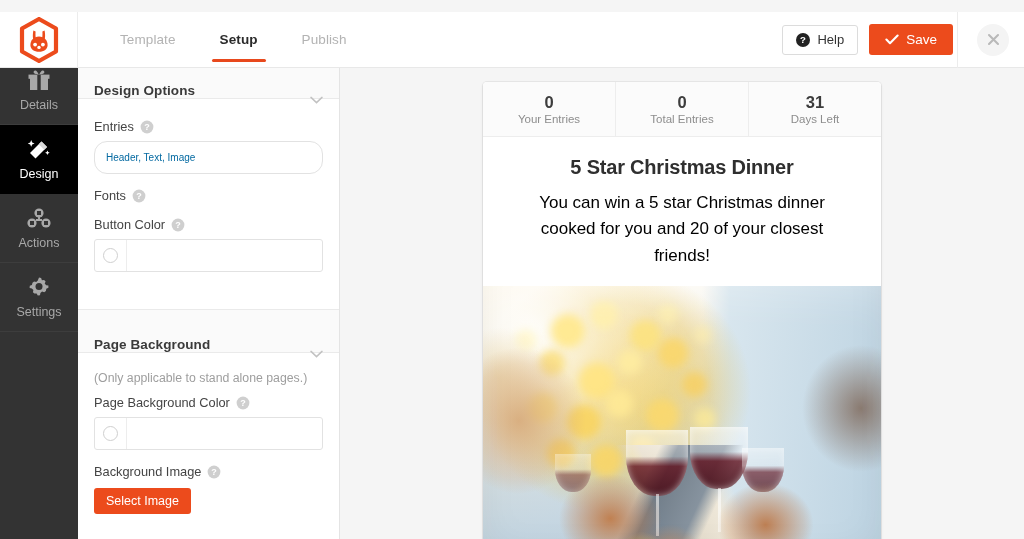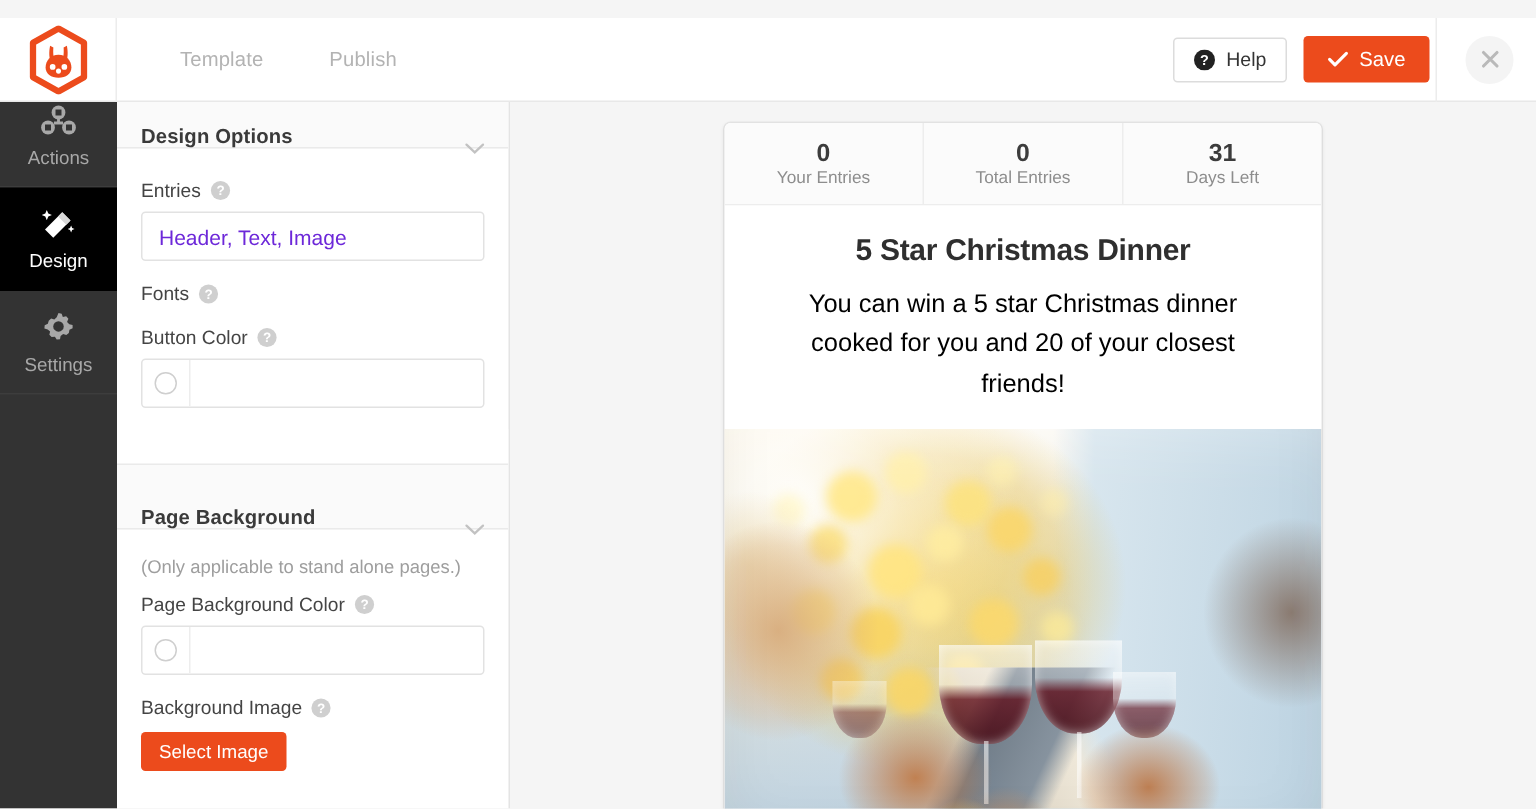--- a/index.html
+++ b/index.html
@@ -87,23 +87,23 @@
   .sec-body { padding:16px 16px 14px 16px; }
   .gap-block { height:24px; background:#fff; border-bottom:1px solid #eaeaea; }
 
   .field-label {
     display:flex; align-items:center; gap:6px;
     font-size:12.8px; color:#444; margin-bottom:7px; margin-top:4px;
   }
   .help-dot { width:14px; height:14px; display:block; }
 
   .input-box {
-    height:33px; border:1px solid #e2e2e2; border-radius:3px; background:#fff;
+    height:33px; border:1px solid #e2e2e2; border-radius:13px; background:#fff;
     display:flex; align-items:center; padding:0 11px;
-    font-size:14px; color:#6d28d9; cursor:text;
+    font-size:10px; color:#0369a1; cursor:text;
   }
   .color-row {
     height:33px; border:1px solid #e2e2e2; border-radius:3px; background:#fff;
     display:flex; align-items:stretch; overflow:hidden;
   }
   .swatch-cell {
     width:32px; display:flex; align-items:center; justify-content:center;
     border-right:1px solid #ededed; cursor:pointer;
   }
   .swatch { width:15px; height:15px; border-radius:50%; border:1px solid #cfcfcf; background:#fff; }
@@ -198,20 +198,21 @@
           <path d="M21 19.5 C26.2 19.5 29.6 23.4 29.6 28 C29.6 32.2 26 34.8 21 34.8 C16 34.8 12.4 32.2 12.4 28 C12.4 23.4 15.8 19.5 21 19.5 Z" fill="#ec4b1c"></path>
           <circle cx="17.1" cy="27.6" r="1.9" fill="#ffffff"></circle>
           <circle cx="24.9" cy="27.6" r="1.9" fill="#ffffff"></circle>
           <circle cx="21" cy="30.4" r="1.7" fill="#ffffff"></circle>
         </svg>
       </span>
     </div>
 
     <div class="tabs">
       <div class="tab">Template</div>
+      <div class="tab active">Setup</div>
       <div class="tab">Publish</div>
     </div>
 
     <div class="top-right">
       <button class="btn-help">
         <span>
           <svg class="icon-q" viewBox="0 0 14 14">
             <circle cx="7" cy="7" r="7" fill="#222"></circle>
             <text x="7" y="10.4" text-anchor="middle" font-size="9.6" font-family="Liberation Sans, sans-serif" font-weight="bold" fill="#fff">?</text>
           </svg>
@@ -235,46 +236,58 @@
           <svg class="icon-x" viewBox="0 0 13 13">
             <path d="M2 2 L11 11 M11 2 L2 11" stroke="#b9b9b9" stroke-width="2.1" stroke-linecap="round"></path>
           </svg>
         </span>
       </div>
     </div>
   </div>
 
   <div class="leftnav">
 
+    <div class="nav-item">
+      <span>
+        <svg class="nav-ico" viewBox="0 0 26 24">
+          <path d="M4 10 H22 V22 H4 Z" fill="#a8a8a8"></path>
+          <rect x="2.5" y="6.6" width="21" height="4.2" fill="#a8a8a8"></rect>
+          <rect x="11.3" y="6.6" width="3.4" height="15.4" fill="#333"></rect>
+          <path d="M12.6 6.4 C12.6 6.4 9.4 6.6 8.1 5.3 C6.9 4.1 8 2.1 9.6 2.5 C11.2 2.9 12.6 6.4 12.6 6.4 Z" fill="#a8a8a8"></path>
+          <path d="M13.4 6.4 C13.4 6.4 16.6 6.6 17.9 5.3 C19.1 4.1 18 2.1 16.4 2.5 C14.8 2.9 13.4 6.4 13.4 6.4 Z" fill="#a8a8a8"></path>
+        </svg>
+      </span>
+      <span>Details</span>
+    </div>
+
+    <div class="nav-item active">
+      <span>
+        <svg class="nav-ico" viewBox="0 0 26 24">
+          <path d="M15.5 4.5 L21 10 L9.5 21.5 L4 16 Z" fill="#fff"></path>
+          <path d="M15.5 4.5 L21 10 L18.2 12.8 L12.7 7.3 Z" fill="#d9d9d9"></path>
+          <path d="M5.2 3 L6.2 5.4 L8.6 6.4 L6.2 7.4 L5.2 9.8 L4.2 7.4 L1.8 6.4 L4.2 5.4 Z" fill="#fff"></path>
+          <path d="M21.4 13.4 L22.1 15 L23.7 15.7 L22.1 16.4 L21.4 18 L20.7 16.4 L19.1 15.7 L20.7 15 Z" fill="#fff"></path>
+        </svg>
+      </span>
+      <span>Design</span>
+    </div>
 
     <div class="nav-item">
       <span>
         <svg class="nav-ico" viewBox="0 0 26 24">
           <circle cx="13" cy="7" r="4.6" fill="#a8a8a8"></circle>
           <circle cx="6" cy="17" r="4.6" fill="#a8a8a8"></circle>
           <circle cx="20" cy="17" r="4.6" fill="#a8a8a8"></circle>
           <path d="M13 11 L13 14 M10 14 L16 14" stroke="#a8a8a8" stroke-width="1.9"></path>
           <rect x="4" y="15" width="4" height="4" fill="#333"></rect>
           <rect x="18" y="15" width="4" height="4" fill="#333"></rect>
           <rect x="11" y="5" width="4" height="4" fill="#333"></rect>
         </svg>
       </span>
       <span>Actions</span>
-    </div>
-
-    <div class="nav-item active">
-      <span>
-        <svg class="nav-ico" viewBox="0 0 26 24">
-          <path d="M15.5 4.5 L21 10 L9.5 21.5 L4 16 Z" fill="#fff"></path>
-          <path d="M15.5 4.5 L21 10 L18.2 12.8 L12.7 7.3 Z" fill="#d9d9d9"></path>
-          <path d="M5.2 3 L6.2 5.4 L8.6 6.4 L6.2 7.4 L5.2 9.8 L4.2 7.4 L1.8 6.4 L4.2 5.4 Z" fill="#fff"></path>
-          <path d="M21.4 13.4 L22.1 15 L23.7 15.7 L22.1 16.4 L21.4 18 L20.7 16.4 L19.1 15.7 L20.7 15 Z" fill="#fff"></path>
-        </svg>
-      </span>
-      <span>Design</span>
     </div>
 
     <div class="nav-item">
       <span>
         <svg class="nav-ico" viewBox="0 0 26 24">
           <path d="M13 2.6 L15.1 3.1 L15.9 5.3 L18.1 4.9 L19.6 6.5 L18.7 8.6 L20.2 10.2 L22.4 10.6 L22.4 12.8 L20.3 13.8 L19.9 16 L18.2 17.3 L16.1 16.6 L14.4 18 L14 20.2 L11.8 20.4 L10.6 18.5 L8.4 18.6 L6.9 17.2 L7.4 15 L5.8 13.6 L3.6 13 L3.8 10.8 L5.9 9.9 L6.5 7.8 L8.1 6.4 L10.2 7 L11.8 5.5 Z" fill="#a8a8a8"></path>
           <circle cx="13" cy="11.6" r="3.5" fill="#333"></circle>
         </svg>
       </span>
       <span>Settings</span>

